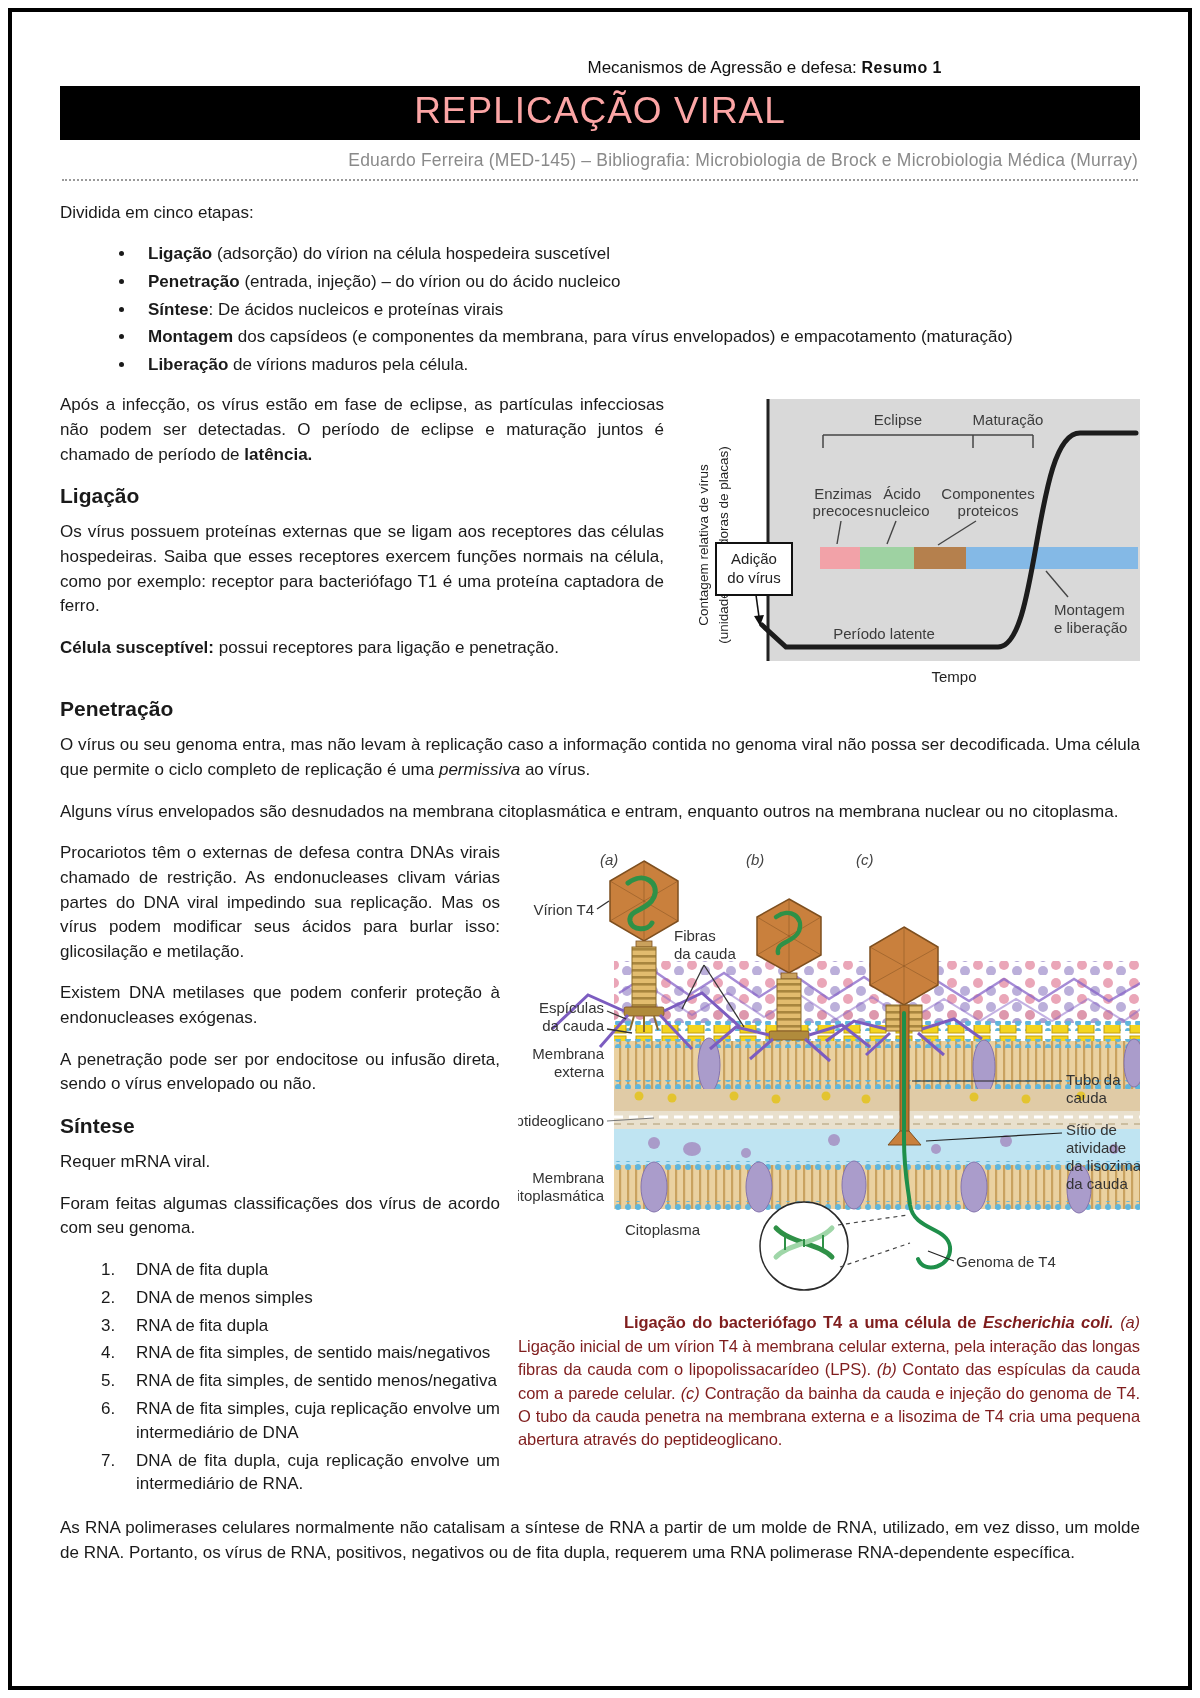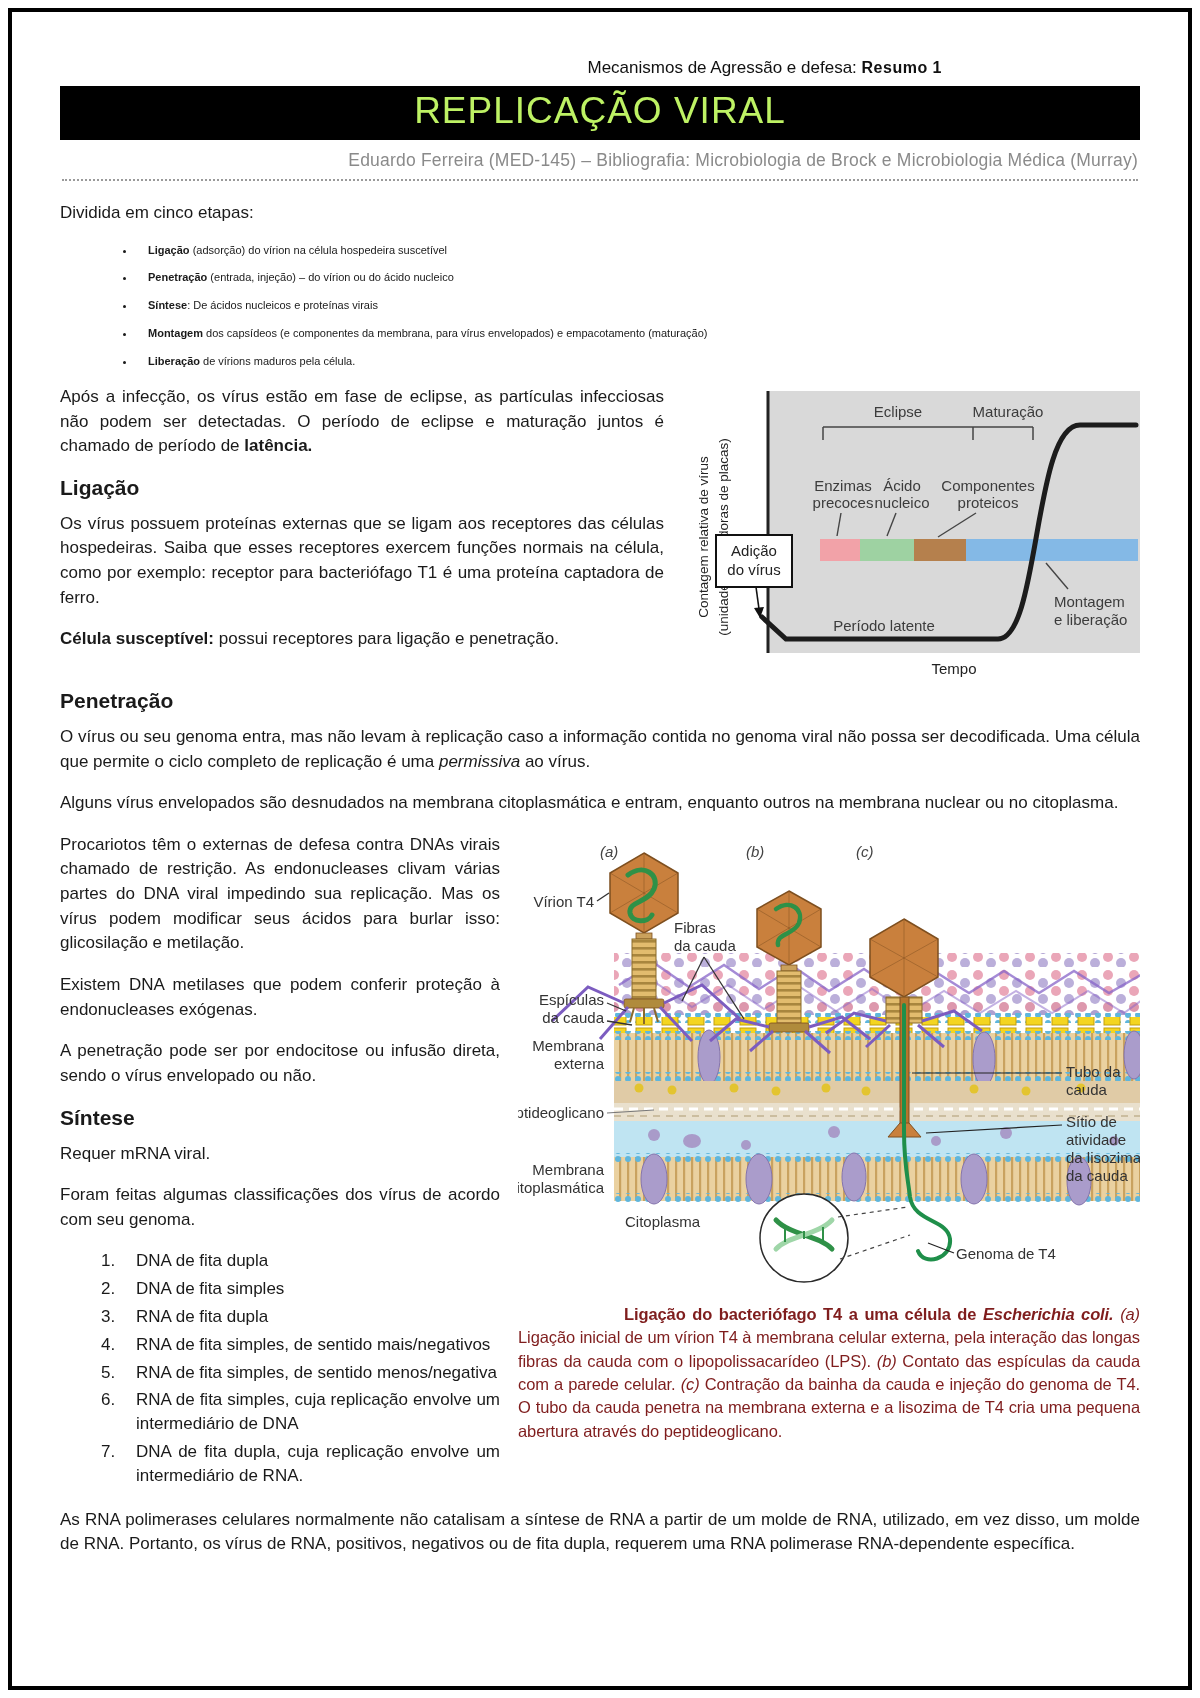--- a/index.html
+++ b/index.html
@@ -1,27 +1,27 @@
 <!DOCTYPE html>
 <html><head>
 <meta charset="utf-8">
 <style>
   html,body{margin:0;padding:0;background:#fff;}
   body{width:1200px;height:1698px;position:relative;font-family:"Liberation Sans",sans-serif;color:#1a1a1a;}
   .frame{position:absolute;inset:8px;border:4px solid #000;padding:46px 48px 0 48px;box-sizing:border-box;overflow:hidden;}
   .course-line{text-align:right;padding-right:198px;font-size:17px;color:#111;}
   .course-line .resumo{font-weight:800;font-size:16px;letter-spacing:.5px;}
-  .title-bar{background:#000;color:#bef264;text-align:center;margin-top:8px;padding:4px 0 8px;}
+  .title-bar{background:#000;color:#fca5a5;text-align:center;margin-top:8px;padding:4px 0 8px;}
   .title-bar h1{margin:0;font-size:37px;font-weight:400;letter-spacing:1px;}
   .subtitle{color:#8a8a8a;text-align:right;font-size:17.5px;letter-spacing:.2px;padding:10px 0 8px;border-bottom:2px dotted #9a9a9a;margin:0 2px;}
   p{font-size:17px;line-height:1.45;margin:4px 0 17px 0;}
   .just{text-align:justify;}
   .lead-line{margin-top:20px;}
   ul.stages{margin:6px 0 16px 0;padding-left:76px;}
-  ul.stages li{padding-left:12px;font-size:11px;line-height:1.35;margin:13px 0;}
+  ul.stages li{padding-left:12px;font-size:17px;line-height:1.35;margin:5px 0;}
   ol.genomes{margin:4px 0 14px 0;padding-left:60px;}
   ol.genomes li{padding-left:16px;font-size:17px;line-height:1.4;margin:4px 0;text-align:justify;}
   h2{font-size:21px;margin:4px 0 12px 0;}
   b,.bld{font-weight:bold;}
   .ital{font-style:italic;}
   .fig1{float:right;width:452px;margin:2px 0 4px 24px;}
   .fig2{float:right;width:622px;margin:2px 0 6px 18px;}
   .clear{clear:both;}
   h2.clear{padding-top:2px;}
   .caption{font-size:16.5px;line-height:1.42;text-align:justify;text-indent:106px;margin-top:12px;color:#7f1d1d;letter-spacing:-0.1px;}
@@ -306,21 +306,21 @@
     <p class="just">Procariotos têm o externas de defesa contra DNAs virais chamado de restrição. As endonucleases clivam várias partes do DNA viral impedindo sua replicação. Mas os vírus podem modificar seus ácidos para burlar isso: glicosilação e metilação.</p>
     <p class="just">Existem DNA metilases que podem conferir proteção à endonucleases exógenas.</p>
     <p class="just">A penetração pode ser por endocitose ou infusão direta, sendo o vírus envelopado ou não.</p>
 
     <h2>Síntese</h2>
     <p>Requer mRNA viral.</p>
     <p class="just">Foram feitas algumas classificações dos vírus de acordo com seu genoma.</p>
 
     <ol class="genomes">
       <li>DNA de fita dupla</li>
-      <li>DNA de fita simples</li>
+      <li>DNA de menos simples</li>
       <li>RNA de fita dupla</li>
       <li>RNA de fita simples, de sentido mais/negativos</li>
       <li>RNA de fita simples, de sentido menos/negativa</li>
       <li>RNA de fita simples, cuja replicação envolve um intermediário de DNA</li>
       <li>DNA de fita dupla, cuja replicação envolve um intermediário de RNA.</li>
     </ol>
   </section>
 
   <p class="just clear" style="padding-top:6px;">As RNA polimerases celulares normalmente não catalisam a síntese de RNA a partir de um molde de RNA, utilizado, em vez disso, um molde de RNA. Portanto, os vírus de RNA, positivos, negativos ou de fita dupla, requerem uma RNA polimerase RNA-dependente específica.</p>
 

